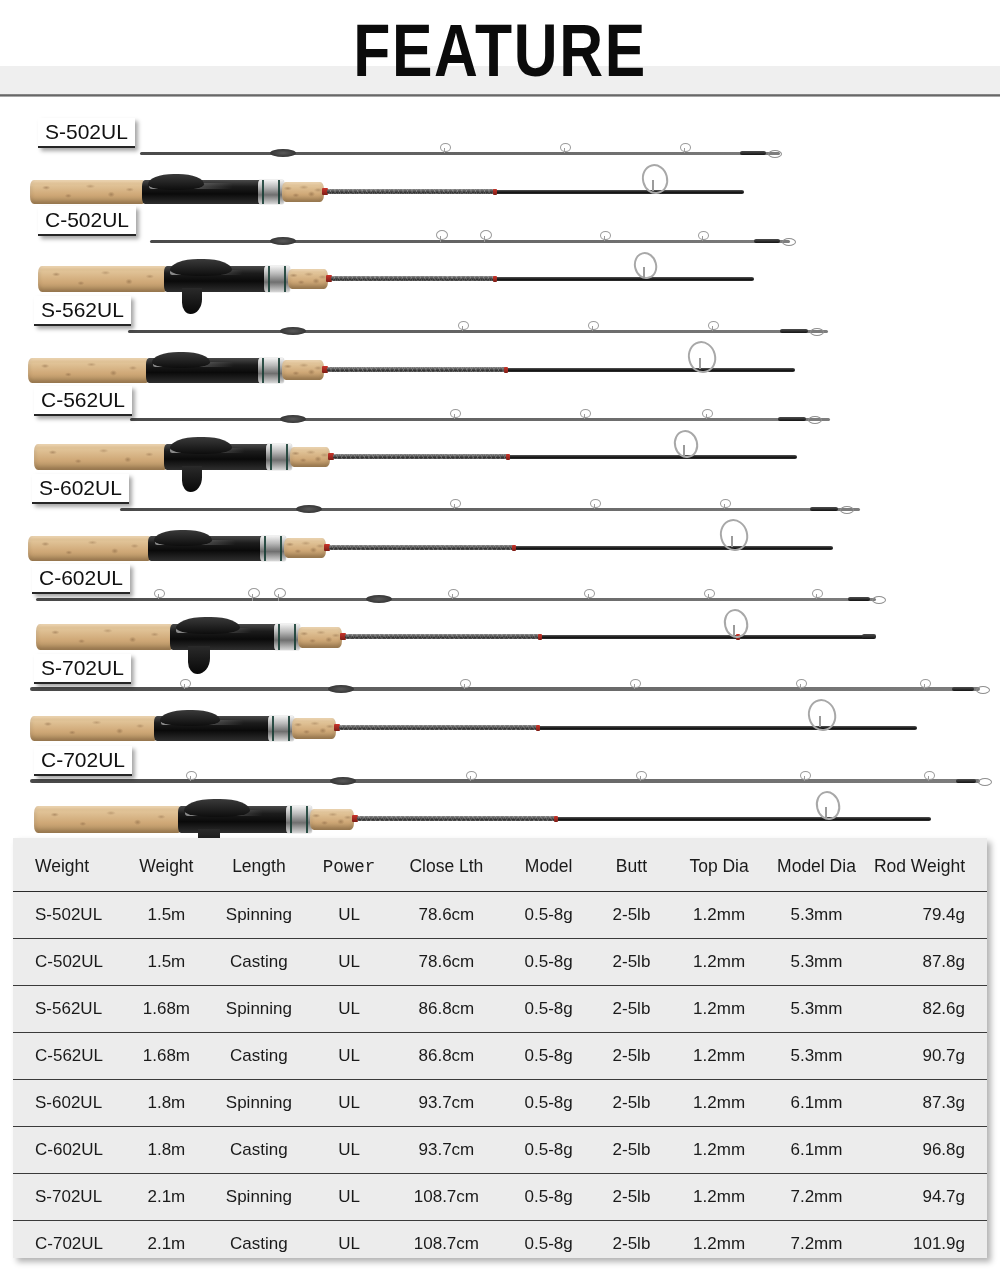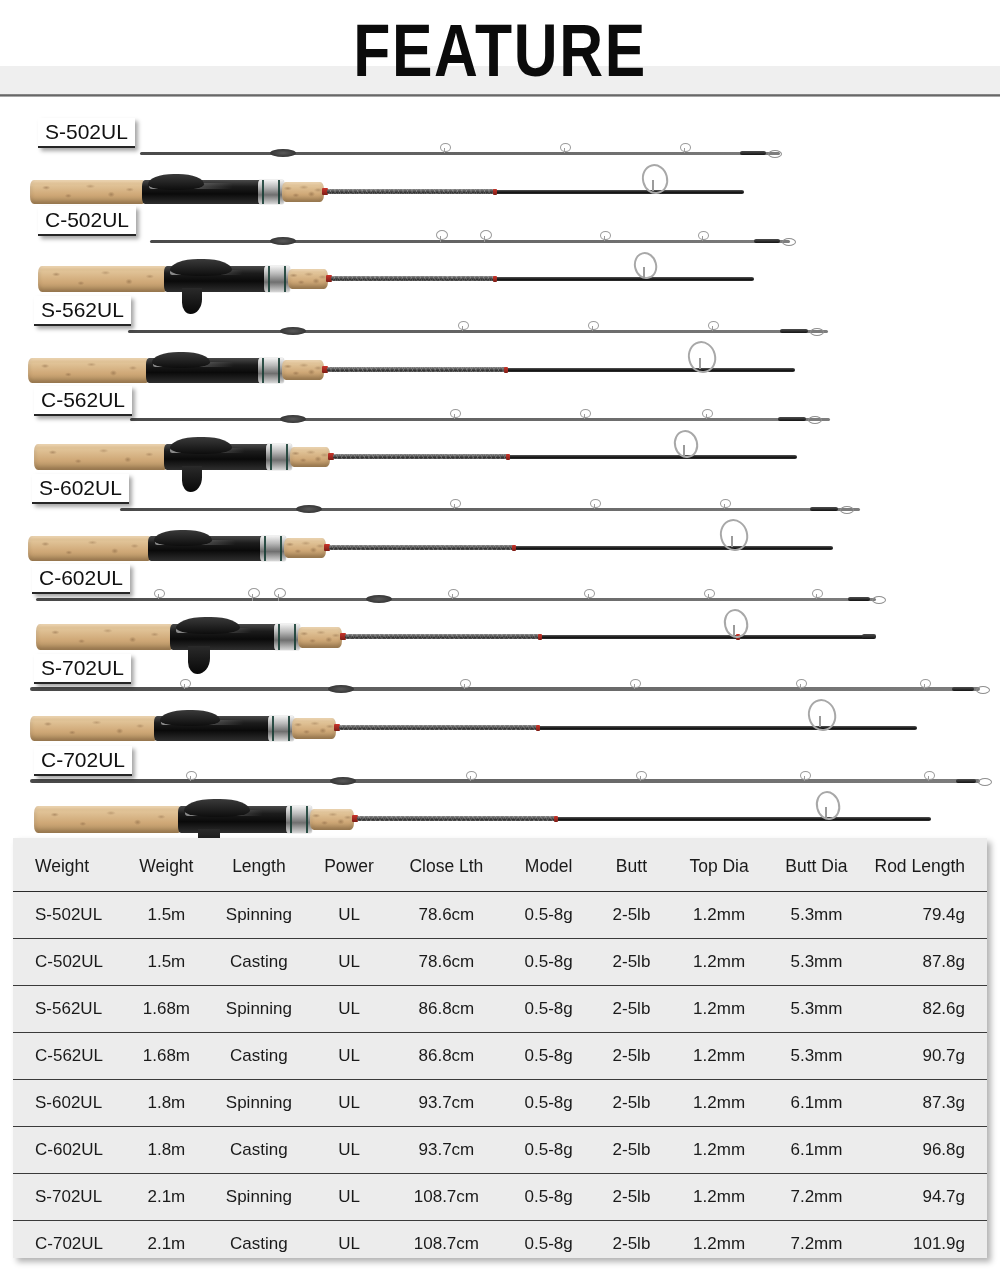--- a/index.html
+++ b/index.html
@@ -189,21 +189,21 @@
     white-space:nowrap;
   }
   table.spec tr:last-child td{border-bottom:none;}
   table.spec th:first-child,
   table.spec td:first-child{text-align:left;padding-left:22px;}
   table.spec th:last-child,
   table.spec td:last-child{text-align:right;padding-right:22px;}
   .c-model{width:11.5%;}
   .c-len{width:8.5%;}
   .c-handle{width:10.5%;}
-  .c-power{width:8%;}
+  .c-power{width:8%;font-family:Liberation Mono, monospace;}
   .c-close{width:12%;}
   .c-lure{width:9%;}
   .c-line{width:8%;}
   .c-top{width:10%;}
   .c-butt{width:10%;}
   .c-weight{width:12.5%;}
 </style>
 </head>
 <body>
 
@@ -534,22 +534,22 @@
     <thead>
       <tr>
         <th class="c-model">Weight</th>
         <th class="c-len">Weight</th>
         <th class="c-handle">Length</th>
         <th class="c-power">Power</th>
         <th class="c-close">Close Lth</th>
         <th class="c-lure">Model</th>
         <th class="c-line">Butt</th>
         <th class="c-top">Top Dia</th>
-        <th class="c-butt">Butt Dia</th>
-        <th class="c-weight">Rod Length</th>
+        <th class="c-butt">Model Dia</th>
+        <th class="c-weight">Rod Weight</th>
       </tr>
     </thead>
     <tbody>
       <tr>
         <td>S-502UL</td>
         <td>1.5m</td>
         <td>Spinning</td>
         <td>UL</td>
         <td>78.6cm</td>
         <td>0.5-8g</td>

